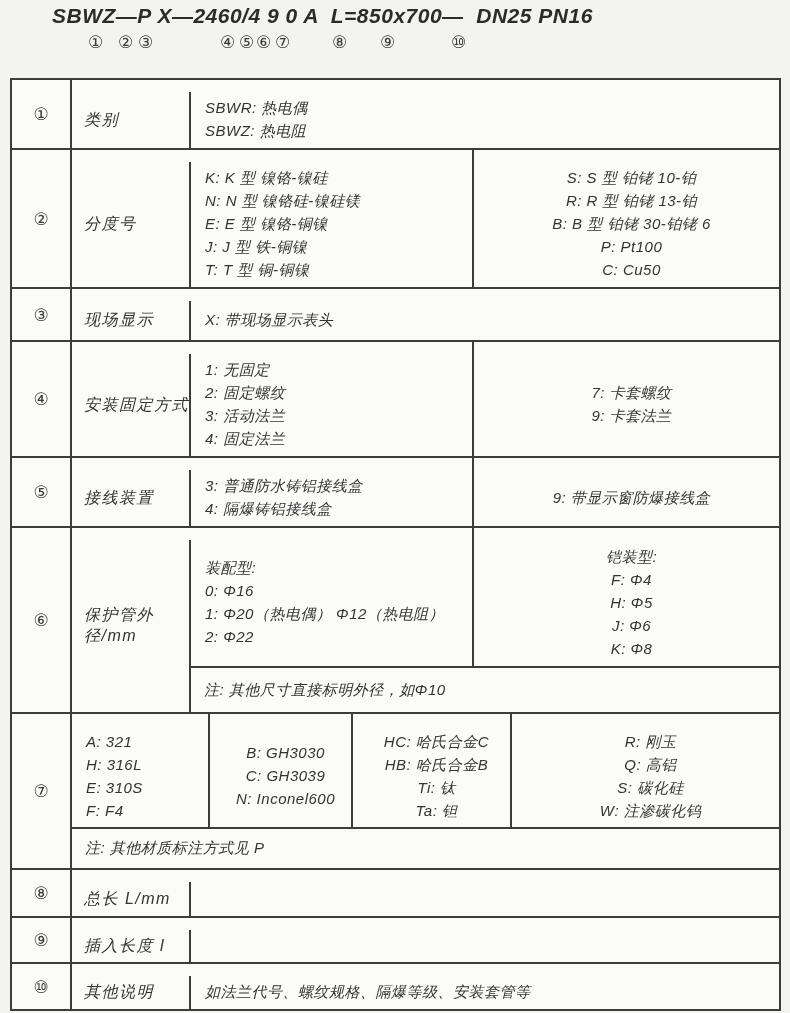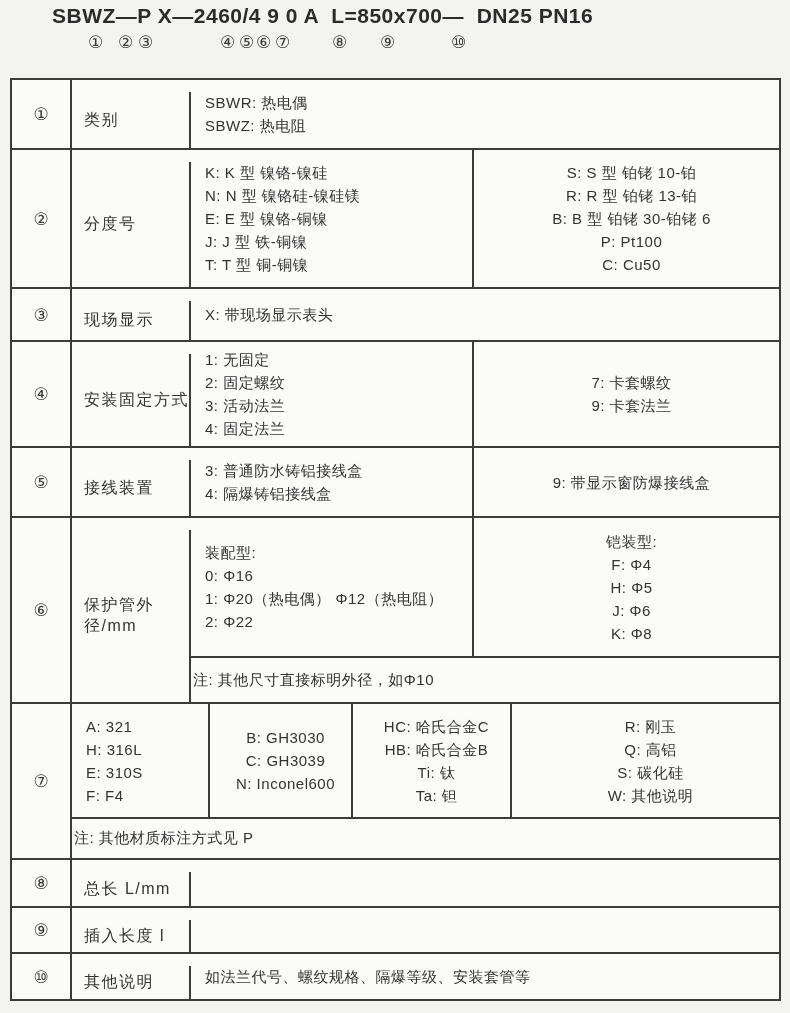--- a/index.html
+++ b/index.html
@@ -2,21 +2,21 @@
 <html><head>
 <meta charset="utf-8">
 <style>
   html, body { margin: 0; padding: 0; }
   body {
     width: 790px; height: 1013px;
     background: #f3f3f1;
     font-family: "Liberation Sans", "DejaVu Sans", sans-serif;
     color: #333;
   }
-  .page { position: relative; width: 790px; height: 1013px; overflow: hidden; }
+  .page { position: relative; width: 790px; height: 1013px; overflow: hidden; font-style: italic; }
 
   
   .hdr { position: relative; height: 76px; }
   .model-code {
     position: absolute; left: 52px; top: 4px;
     font-size: 21px; font-weight: bold; letter-spacing: 0.5px;
     color: #2b2b2b; white-space: pre;
   }
   .marker {
     position: absolute; top: 32px;
@@ -42,39 +42,39 @@
   }
   .label-cell {
     flex: 0 0 119px; border-right: 2px solid #3c3c3c;
     display: flex; align-items: center;
     padding-left: 12px; box-sizing: border-box;
     font-size: 16px; letter-spacing: 1.5px; color: #333; margin-top: 12px;
   }
   .content { flex: 1; display: flex; min-width: 0; }
   .subcell {
     box-sizing: border-box;
-    padding: 6px 4px 6px 14px;
+    padding: 16px 4px 6px 14px;
     display: flex; flex-direction: column; justify-content: center;
     font-size: 15px; line-height: 23px; letter-spacing: 0.5px;
     white-space: pre-line; color: #333;
   }
   .subcell + .subcell { border-left: 2px solid #3c3c3c; text-align: center; }
   .w-a { flex: 0 0 281px; }  
   .w-b { flex: 1; }
   .m1 { flex: 0 0 136px; }   
   .m2 { flex: 0 0 143px; }
   .m3 { flex: 0 0 159px; }
   .m4 { flex: 1; }
 
   .content-stack { flex: 1; display: flex; flex-direction: column; min-width: 0; }
   .note-row {
     border-top: 2px solid #3c3c3c;
     flex: 1;
     display: flex; align-items: center;
-    padding-left: 2px; box-sizing: border-box;
+    padding-left: 13px; box-sizing: border-box;
     font-size: 15px; letter-spacing: 0.5px; color: #333;
   }
 
   
   .r1  { min-height: 68px; }
   .r2  { min-height: 137px; }
   .r3  { min-height: 51px; }
   .r4  { min-height: 104px; }
   .r5  { min-height: 68px; }
   .r6  { min-height: 184px; }
@@ -193,21 +193,21 @@
           <div class="subcell m2">B: GH3030
 C: GH3039
 N: Inconel600</div>
           <div class="subcell m3">HC: 哈氏合金C
 HB: 哈氏合金B
 Ti: 钛
 Ta: 钽</div>
           <div class="subcell m4">R: 刚玉
 Q: 高铝
 S: 碳化硅
-W: 其他说明</div>
+W: 注渗碳化钨</div>
         </div>
         <div class="note-row">注: 其他材质标注方式见 P</div>
       </div>
     </div>
 
     <div class="row r8">
       <div class="num-cell">⑧</div>
       <div class="label-cell">总长 L/mm</div>
       <div class="content">
         <div class="subcell w-b"></div>

